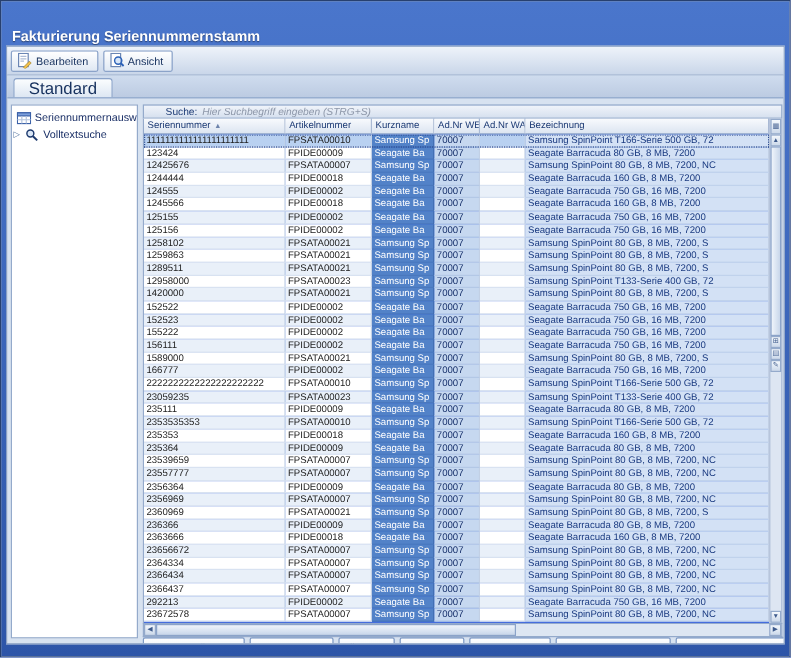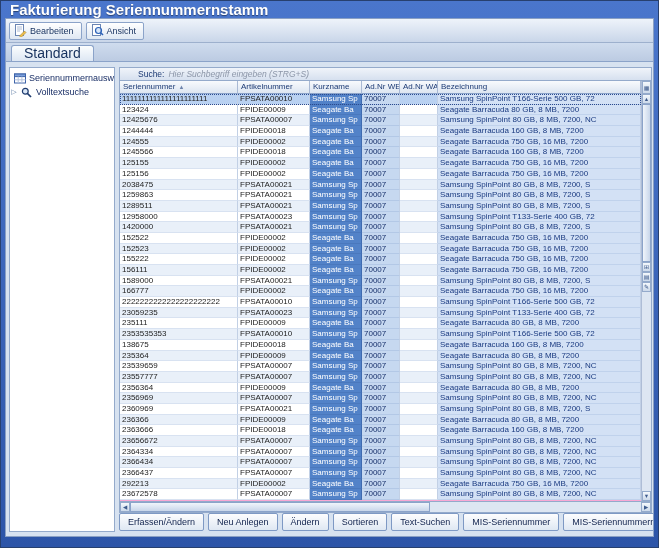--- a/index.html
+++ b/index.html
@@ -4,21 +4,21 @@
 <style>
   * { box-sizing: border-box; margin: 0; padding: 0; }
   body { margin: 0; background: #ffffff; font-family: "Liberation Sans", sans-serif; }
 
   .window { position: relative; width: 659px; height: 548px;
     background: linear-gradient(180deg,#4a76cc,#2d55a8);
     border: 1px solid #27406f; padding: 0 4px 10px 4px;
     display: flex; flex-direction: column; }
 
   .titlebar { height: 17px; display: flex; align-items: center; padding-left: 5px;
-    color: #fff; font-size: 15px; font-weight: bold; text-shadow: 0 1px 1px rgba(0,0,0,.45); }
+    color: #fff; font-size: 12px; font-weight: bold; text-shadow: 0 1px 1px rgba(0,0,0,.45); margin-top: 20px; }
 
   .app { flex: 1; background: #d7e2f0; border: 1px solid #8aa0c4;
     display: flex; flex-direction: column; overflow: hidden; }
 
   .toolbar { height: 24px; background: linear-gradient(180deg,#eef3fa,#c9d6e9);
     border-bottom: 1px solid #9db0cd; display: flex; align-items: center; padding-left: 3px; gap: 4px; }
   .tb-btn { display: flex; align-items: center; gap: 3px; height: 18px; padding: 0 7px 0 4px;
     border: 1px solid #8ba3c9; border-radius: 2px;
     background: linear-gradient(180deg,#ffffff,#dfe8f3); font-size: 9px; color: #16315e; cursor: default; }
   .tb-ico { width: 13px; height: 13px; display: inline-block; }
@@ -50,21 +50,21 @@
   .grid-outer { display: flex; width: 533px; border: 1px solid #94aacb; border-top: none; background: #fff; }
   .grid-main { width: 521px; }
 
   .grid-header { display: grid; grid-template-columns: 118px 72px 52px 38px 38px 203px; height: 13px; }
   .hcell { position: relative; font-size: 8px; line-height: 12px; color: #1c3a74; padding: 0 3px;
     background: linear-gradient(180deg,#f8fafd,#dce5f1);
     border-right: 1px solid #a9b9d4; border-bottom: 1px solid #8ba3c9;
     overflow: hidden; white-space: nowrap; }
   .hcell .sort { font-size: 6px; color: #6d83ab; margin-left: 3px; }
 
-  .grid-body { height: 407px; overflow: hidden; background: #f9a8d4; }
+  .grid-body { height: 407px; overflow: hidden; background: #1d4ed8; }
   .r { display: grid; grid-template-columns: 118px 72px 52px 38px 38px 203px; height: 10.7px; }
   .cell { font-size: 8px; line-height: 10.4px; padding: 0 2px; white-space: nowrap; overflow: hidden;
     color: #1c1c1c; background: #fff;
     border-right: 1px solid #c2d0e5; border-bottom: 1px solid #d8e2f1; }
   .r.alt .c0, .r.alt .c1, .r.alt .c4 { background: #e9f0f9; }
   .c2 { background: #5282c8; color: #ffffff; border-right-color: #3f6bb0; border-bottom-color: #4a78bd; }
   .c3 { background: #c6d8f0; color: #17306b; border-bottom-color: #b3c8e6; }
   .c5 { background: #d3e1f5; color: #1a3a80; border-bottom-color: #c0d2ec; }
   .r.sel .c0, .r.sel .c1, .r.sel .c4 { background: #b9d1f1; }
   .r.sel { outline: 1px dotted #2a4a8f; outline-offset: -1px; }
@@ -216,21 +216,21 @@
                 </div>
                 <div class="r">
                   <div class="cell c0">125156</div>
                   <div class="cell c1">FPIDE00002</div>
                   <div class="cell c2">Seagate Ba</div>
                   <div class="cell c3">70007</div>
                   <div class="cell c4"></div>
                   <div class="cell c5">Seagate Barracuda 750 GB, 16 MB, 7200</div>
                 </div>
                 <div class="r alt">
-                  <div class="cell c0">2038475</div>
+                  <div class="cell c0">1258102</div>
                   <div class="cell c1">FPSATA00021</div>
                   <div class="cell c2">Samsung Sp</div>
                   <div class="cell c3">70007</div>
                   <div class="cell c4"></div>
                   <div class="cell c5">Samsung SpinPoint 80 GB, 8 MB, 7200, S</div>
                 </div>
                 <div class="r">
                   <div class="cell c0">1259863</div>
                   <div class="cell c1">FPSATA00021</div>
                   <div class="cell c2">Samsung Sp</div>
@@ -336,21 +336,21 @@
                 </div>
                 <div class="r alt">
                   <div class="cell c0">2353535353</div>
                   <div class="cell c1">FPSATA00010</div>
                   <div class="cell c2">Samsung Sp</div>
                   <div class="cell c3">70007</div>
                   <div class="cell c4"></div>
                   <div class="cell c5">Samsung SpinPoint T166-Serie 500 GB, 72</div>
                 </div>
                 <div class="r">
-                  <div class="cell c0">138675</div>
+                  <div class="cell c0">235353</div>
                   <div class="cell c1">FPIDE00018</div>
                   <div class="cell c2">Seagate Ba</div>
                   <div class="cell c3">70007</div>
                   <div class="cell c4"></div>
                   <div class="cell c5">Seagate Barracuda 160 GB, 8 MB, 7200</div>
                 </div>
                 <div class="r alt">
                   <div class="cell c0">235364</div>
                   <div class="cell c1">FPIDE00009</div>
                   <div class="cell c2">Seagate Ba</div>

